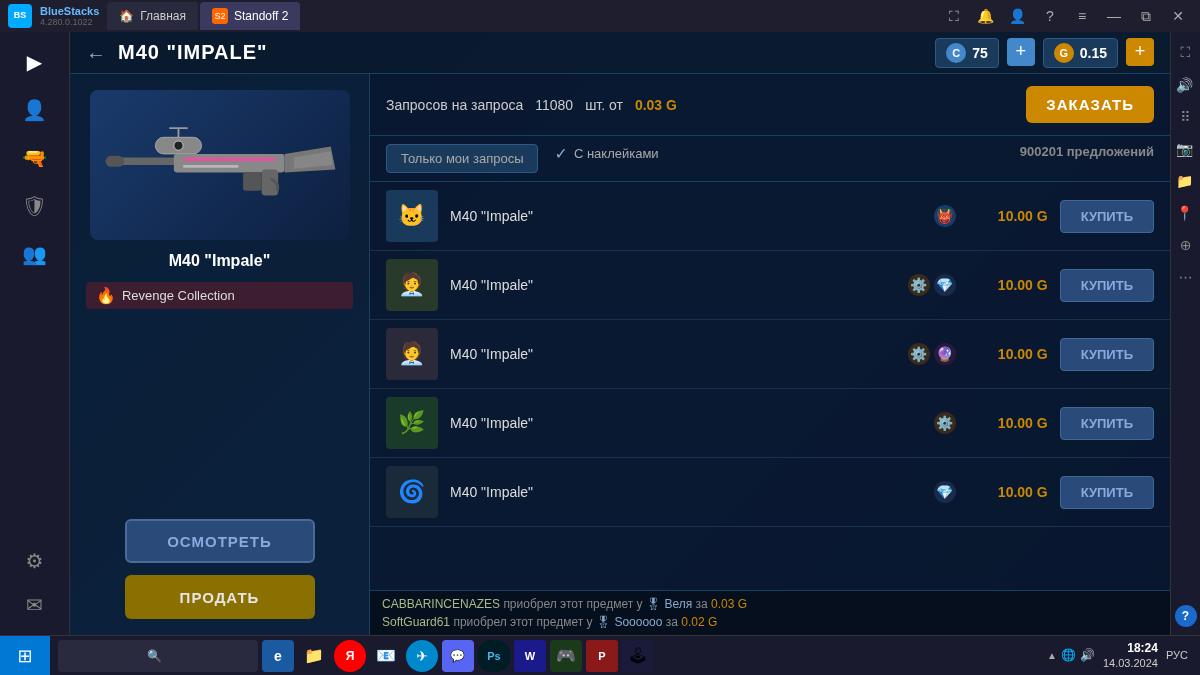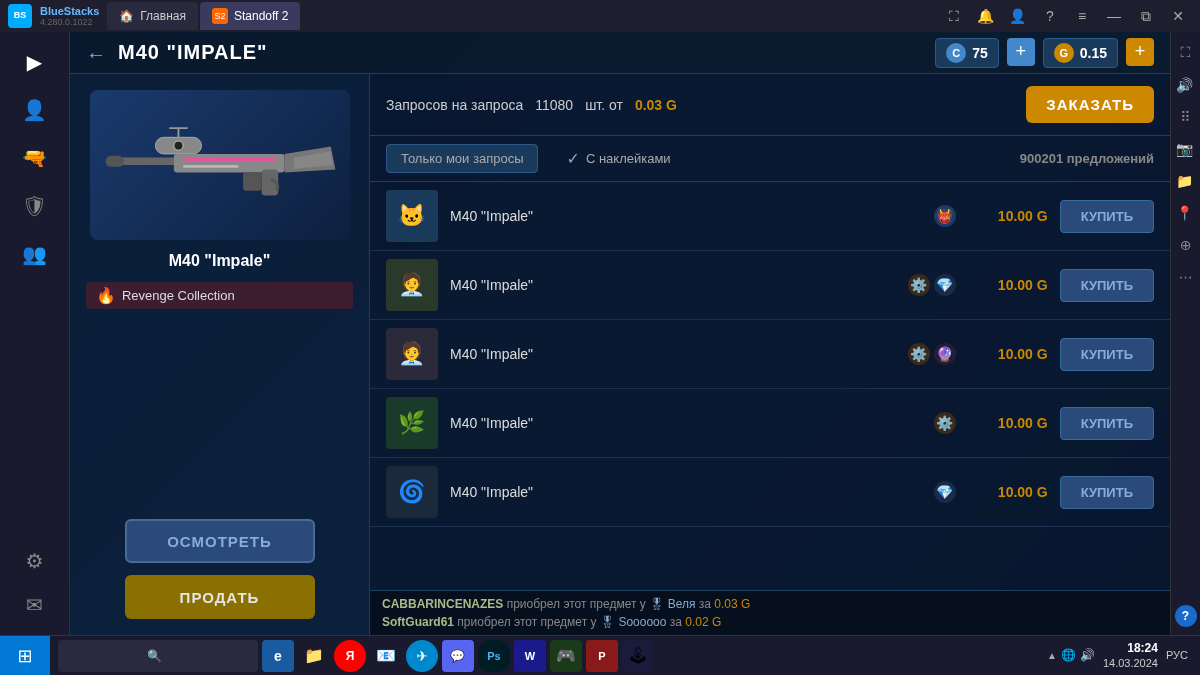--- a/index.html
+++ b/index.html
@@ -422,22 +422,22 @@
     .no-requests-text {
       padding: 4px 16px 8px;
       color: #888;
       font-size: 13px;
     }
 
     
     .filter-bar {
       padding: 8px 16px;
       display: flex;
-      align-items: center;
-      gap: 28px;
+      align-items: flex-start;
+      gap: 16px;
       border-bottom: 1px solid #1a4060;
     }
     .filter-btn {
       padding: 6px 14px;
       background: #1a3a5c;
       border: 1px solid #2a5a8c;
       border-radius: 4px;
       color: #aaa;
       font-size: 13px;
       cursor: pointer;
@@ -533,21 +533,21 @@
     .activity-item {
       font-size: 12px;
       color: #888;
       padding: 2px 0;
       white-space: nowrap;
       overflow: hidden;
       text-overflow: ellipsis;
     }
     .activity-user {
       color: #aabb88;
-      font-weight: bold;
+      font-weight: normal;
     }
     .activity-price {
       color: #cc8800;
     }
   </style>
 </head>
 <body>
 
 <div class="bs-window">
 

